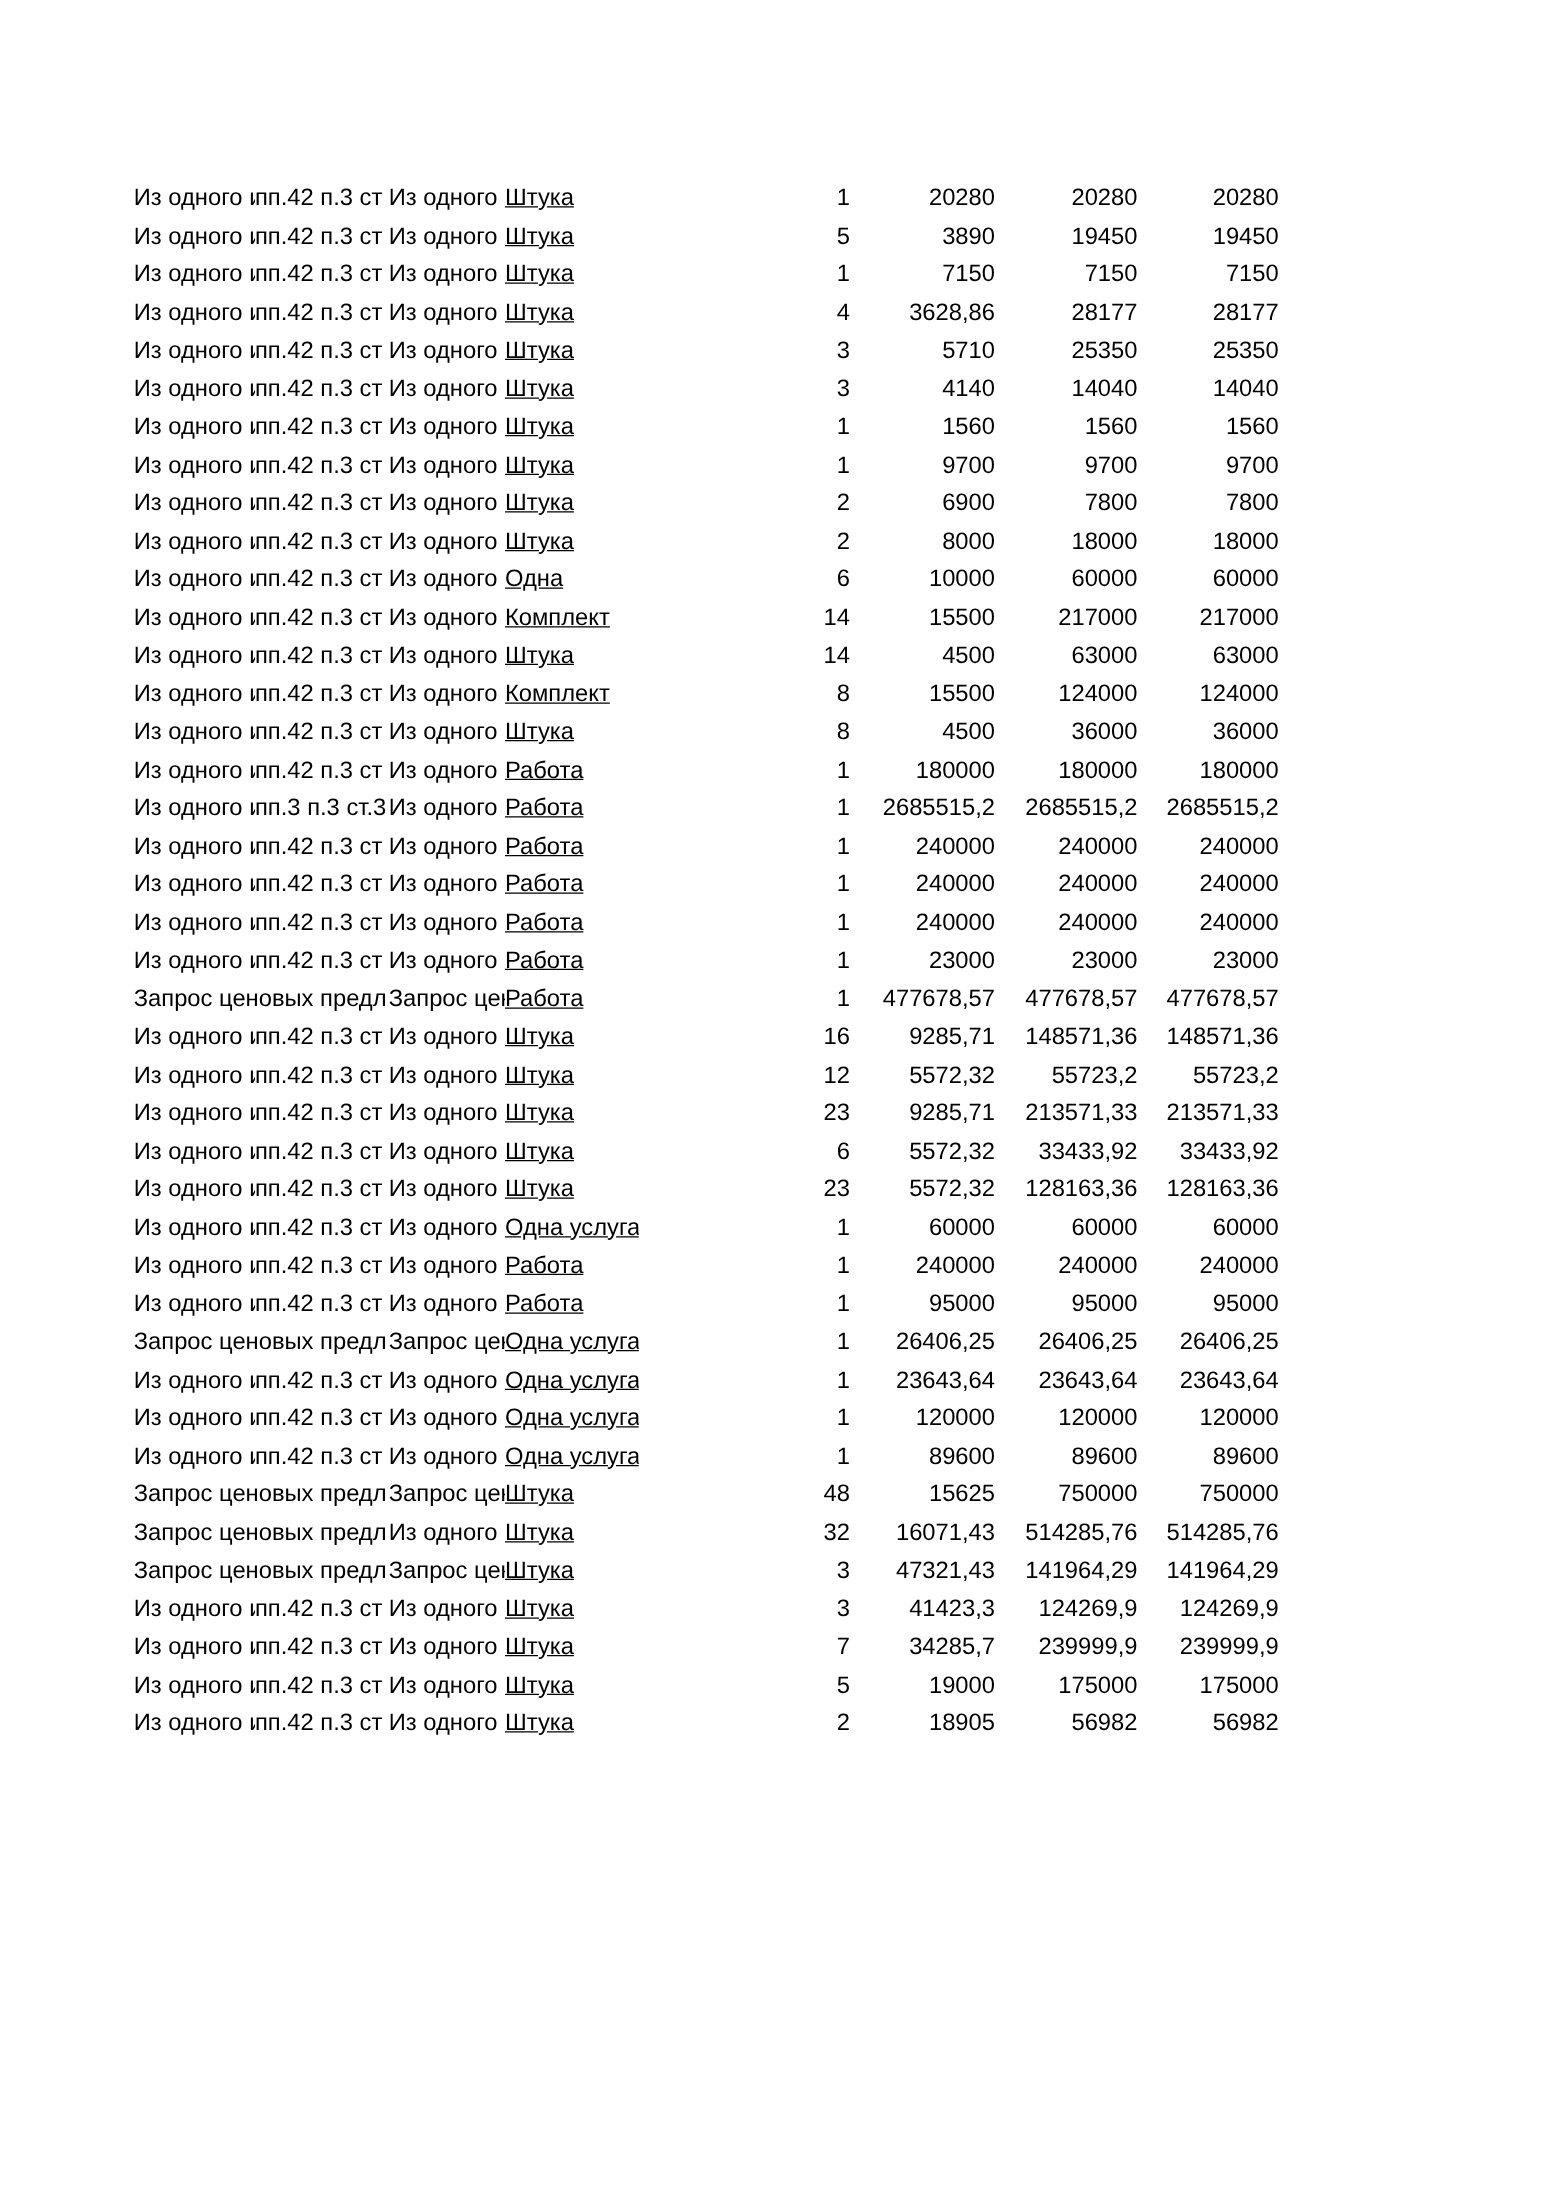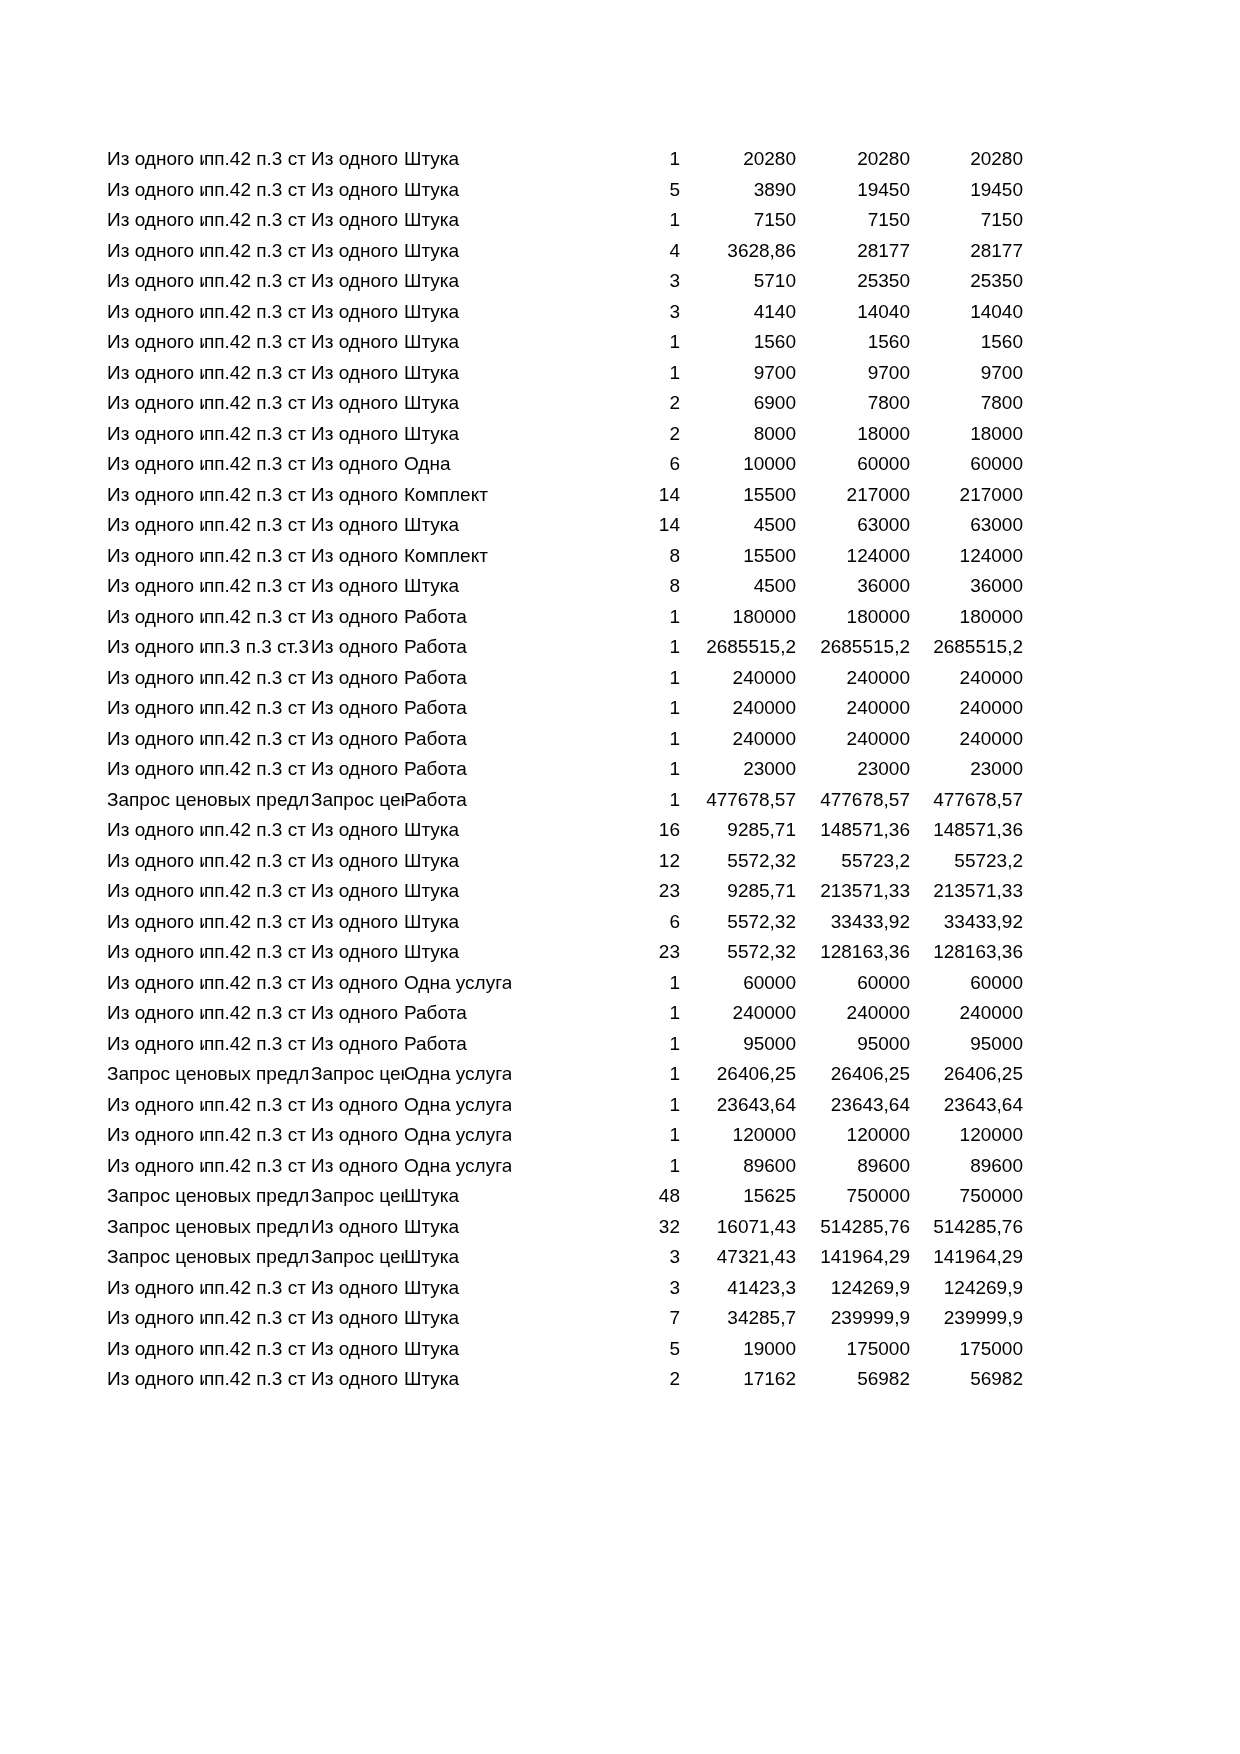--- a/index.html
+++ b/index.html
@@ -30,21 +30,21 @@
   }
   .cell {
     flex: none;
     overflow: hidden;
     white-space: nowrap;
   }
   .c-a { width: 97px; }
   .c-a.span2 { width: 204px; }
   .c-b { width: 107px; }
   .c-c { width: 93px; }
-  .c-d { width: 107px; }
+  .c-d { width: 107px; text-decoration: underline; }
   .c-e { width: 169px; text-align: right; }
   .c-f { width: 116px; text-align: right; }
   .c-g { width: 114px; text-align: right; }
   .c-h { width: 113px; text-align: right; }
 </style>
 </head>
 <body>
 
 <div class="sheet">
     <div class="row">
@@ -446,17 +446,17 @@
     <div class="cell c-f">19000</div>
     <div class="cell c-g">175000</div>
     <div class="cell c-h">175000</div>
   </div>
     <div class="row">
     <div class="cell c-a">Из одного и</div>
     <div class="cell c-b">пп.42 п.3 ст</div>
     <div class="cell c-c">Из одного и</div>
     <div class="cell c-d">Штука</div>
     <div class="cell c-e">2</div>
-    <div class="cell c-f">17162</div>
+    <div class="cell c-f">18905</div>
     <div class="cell c-g">56982</div>
     <div class="cell c-h">56982</div>
   </div>
   </div>
 
 </body></html>

